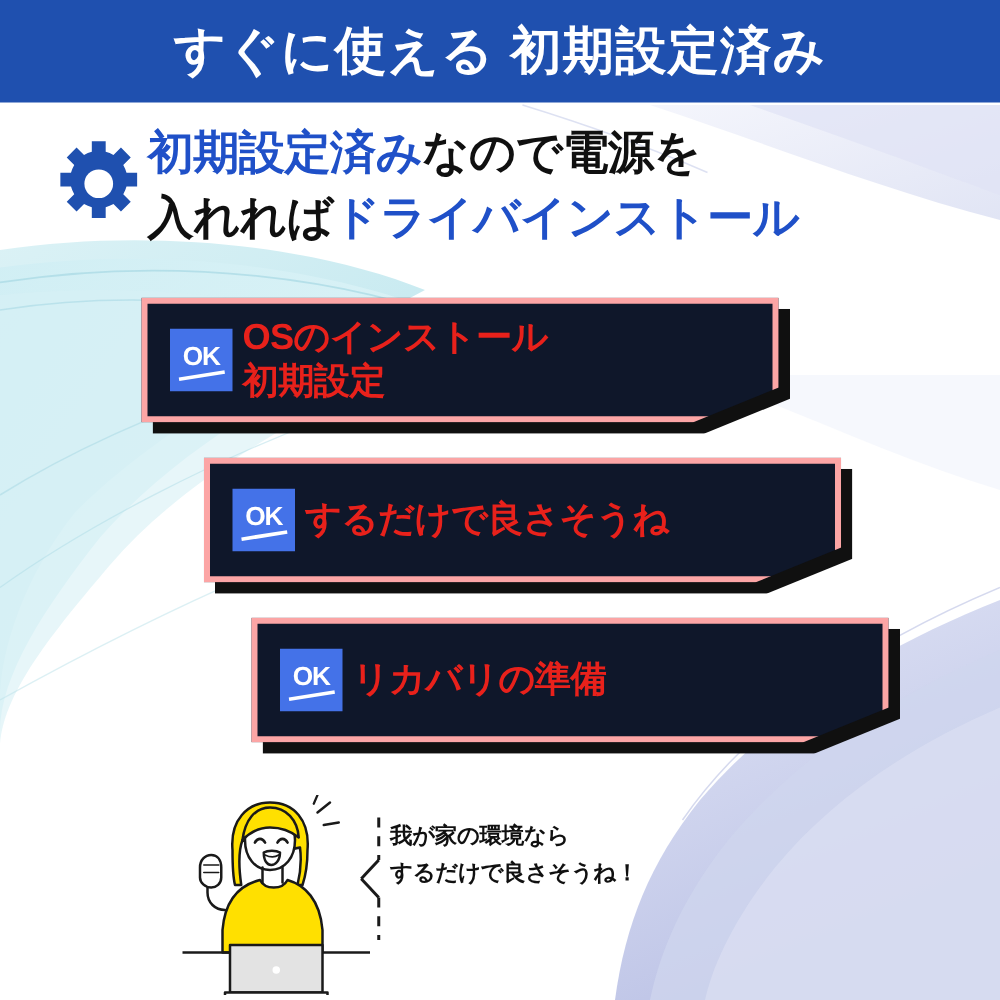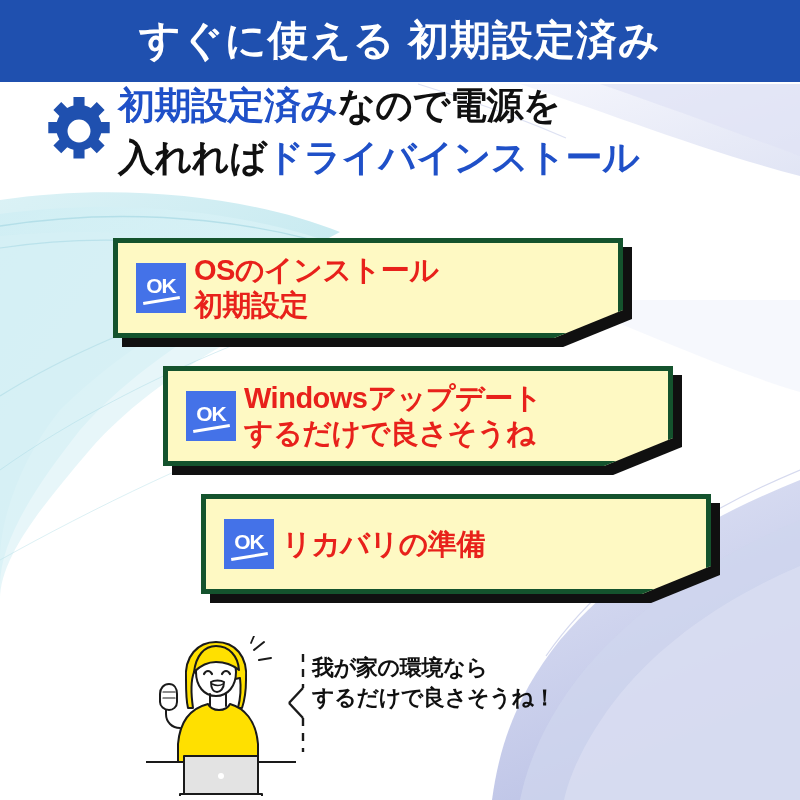--- a/index.html
+++ b/index.html
@@ -52,21 +52,21 @@
     letter-spacing: 1px;
     line-height: 1;
     white-space: nowrap;
     transform: translateY(-1px);
   }
 
   
   #headline-block {
     position: absolute;
     left: 0;
-    top: 80px;
+    top: 96px;
     width: 800px;
     height: 115px;
     z-index: 4;
     display: flex;
     align-items: flex-start;
   }
   #gear-icon-wrap {
     position: absolute;
     left: 42px;
     top: 14px;
@@ -87,22 +87,22 @@
     letter-spacing: -0.5px;
   }
   .hl-blue { color: #1f50c8; }
   .hl-black { color: #101010; }
 
   
   .feature-card {
     position: absolute;
     z-index: 6;
     box-sizing: border-box;
-    background: #fef9c3;
-    border: 5px solid #14532d;
+    background: #0f172a;
+    border: 5px solid #fca5a5;
     -webkit-clip-path: polygon(0 0, 100% 0, 100% 72%, 86.5% 100%, 0 100%);
     clip-path: polygon(0 0, 100% 0, 100% 72%, 86.5% 100%, 0 100%);
     padding-left: 7px;
   }
   .card-shadow {
     position: absolute;
     z-index: 5;
     background: #101010;
     -webkit-clip-path: polygon(0 0, 100% 0, 100% 72%, 86.5% 100%, 0 100%);
     clip-path: polygon(0 0, 100% 0, 100% 72%, 86.5% 100%, 0 100%);
@@ -178,21 +178,21 @@
     flex: 0 0 auto;
     width: 22px;
     height: 102px;
   }
   #speech-lines {
     margin-left: 4px;
     padding-top: 1px;
   }
   .speech-line {
     color: #101010;
-    font-size: 22px;
+    font-size: 18px;
     font-weight: bold;
     line-height: 30px;
     white-space: nowrap;
     letter-spacing: -0.3px;
   }
 </style>
 </head>
 <body>
 
 <div id="page">
@@ -287,21 +287,20 @@
   </div>
 
   <div class="card-shadow" style="left:172px; top:375px; width:510px; height:100px;"></div>
   <div class="feature-card" style="left:163px; top:366px; width:510px; height:100px;">
     <div class="card-inner">
       <div class="ok-badge">
         <div class="ok-badge-text">OK</div>
         <div class="ok-badge-underline"></div>
       </div>
       <div class="card-labels">
-        <div class="card-line">Windowsアップデート</div>
         <div class="card-line">するだけで良さそうね</div>
       </div>
     </div>
   </div>
 
   <div class="card-shadow" style="left:210px; top:503px; width:510px; height:100px;"></div>
   <div class="feature-card" style="left:201px; top:494px; width:510px; height:100px;">
     <div class="card-inner">
       <div class="ok-badge">
         <div class="ok-badge-text">OK</div>

